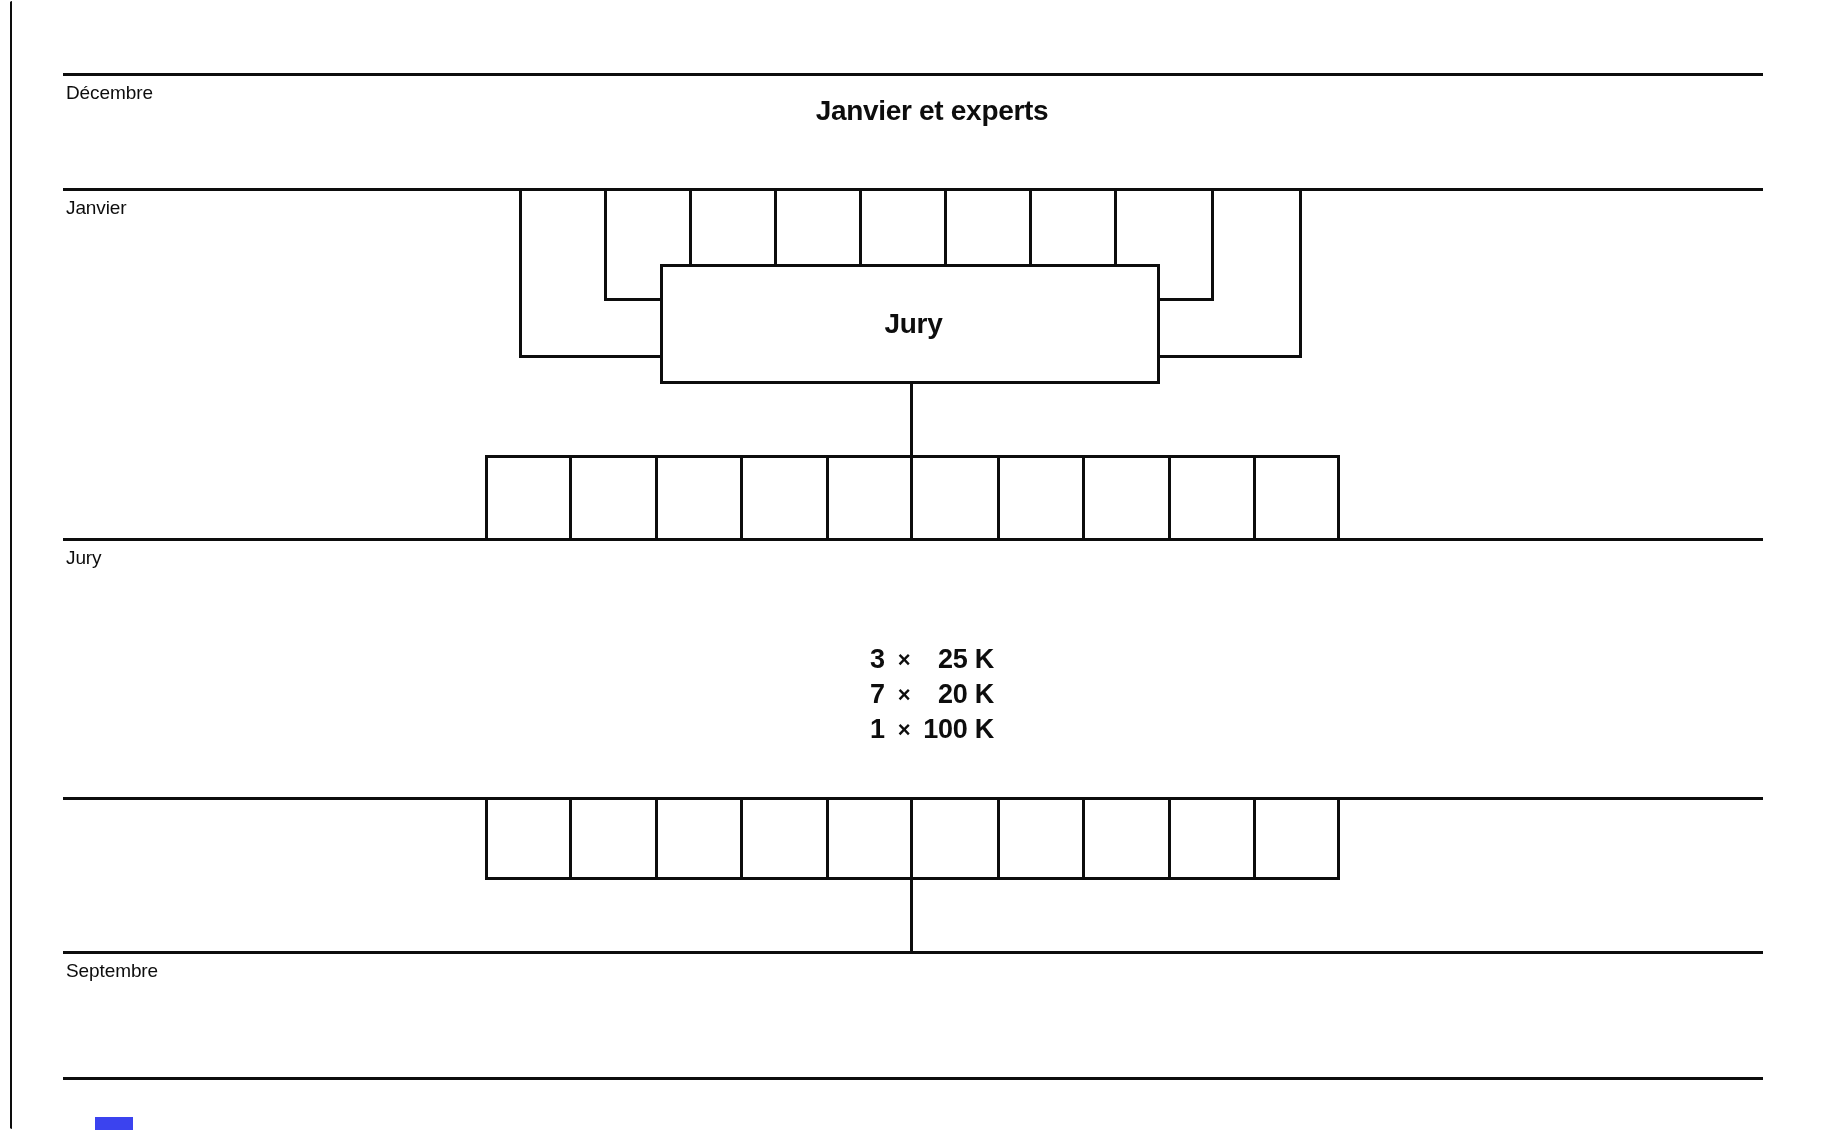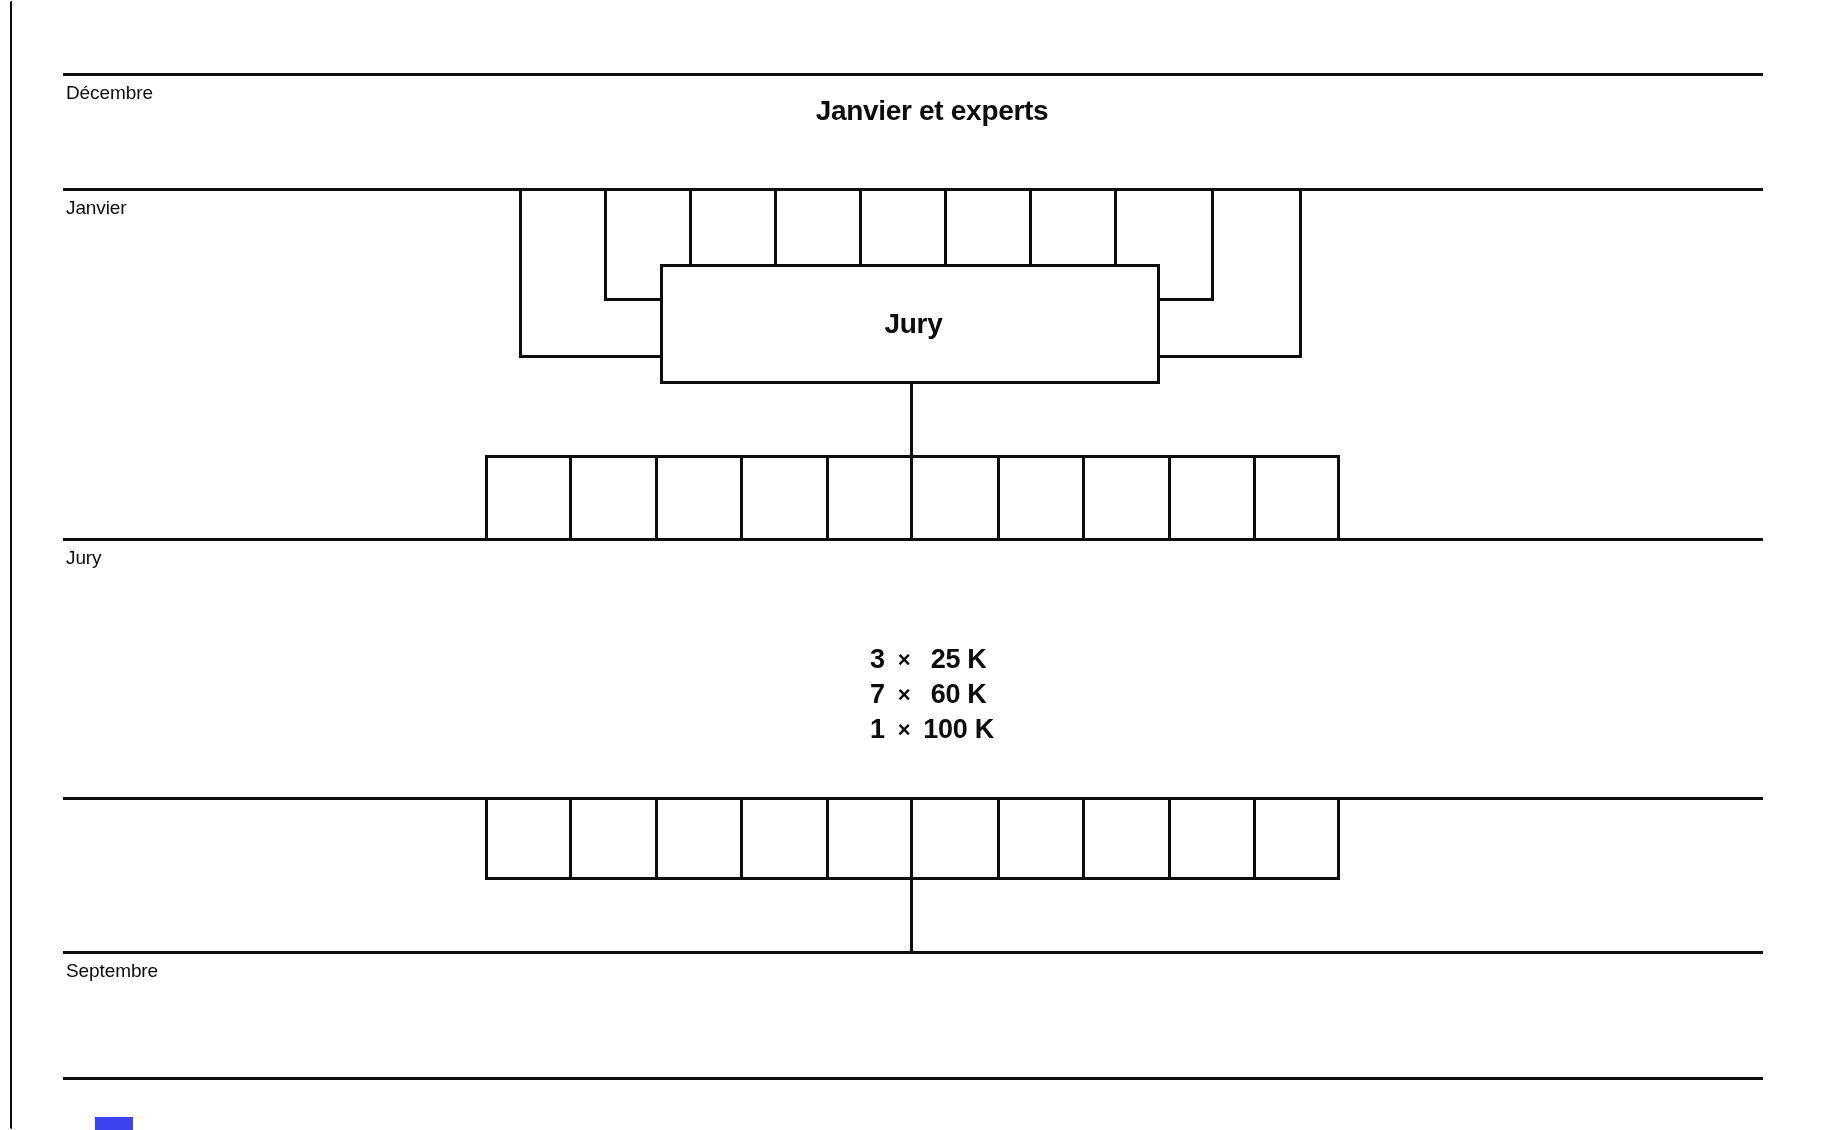--- a/index.html
+++ b/index.html
@@ -27,21 +27,21 @@
     font-size:28px;font-weight:700;letter-spacing:-0.3px;background:var(--bg);padding-left:7px;
   }
   .slot-row{position:absolute;left:485px;width:855px;border:3px solid var(--line);box-sizing:border-box;}
   .prizes{position:absolute;left:82px;width:1700px;display:flex;justify-content:center;}
   .prize-grid{
     display:grid;grid-template-columns:auto auto auto;column-gap:13px;
     font-size:27px;font-weight:700;letter-spacing:-0.3px;line-height:35px;
   }
   .pr-count{text-align:right;}
   .pr-x{text-align:center;font-size:22px;line-height:35px;font-weight:600;}
-  .pr-amount{text-align:center;}
+  .pr-amount{text-align:right;}
   .marker{position:absolute;background:var(--accent);}
 </style>
 </head>
 <body>
 
 <div class="canvas">
 
   <div class="vseg" style="left:10px;top:0;height:1130px;width:2px"></div>
 
   <div class="hrule" style="top:73px"></div>
@@ -88,21 +88,21 @@
   <div class="month" style="top:547px">Jury</div>
 
   <div class="prizes" style="top:642px">
     <div class="prize-grid">
       <span class="pr-count">3</span>
       <span class="pr-x">×</span>
       <span class="pr-amount">25 K</span>
 
       <span class="pr-count">7</span>
       <span class="pr-x">×</span>
-      <span class="pr-amount">60 K</span>
+      <span class="pr-amount">20 K</span>
 
       <span class="pr-count">1</span>
       <span class="pr-x">×</span>
       <span class="pr-amount">100 K</span>
     </div>
   </div>
 
   <div class="hrule" style="top:797px"></div>
   <div class="slot-row" style="top:797px;height:83px"></div>
   <div class="vseg" style="left:569px;top:797px;height:83px"></div>

